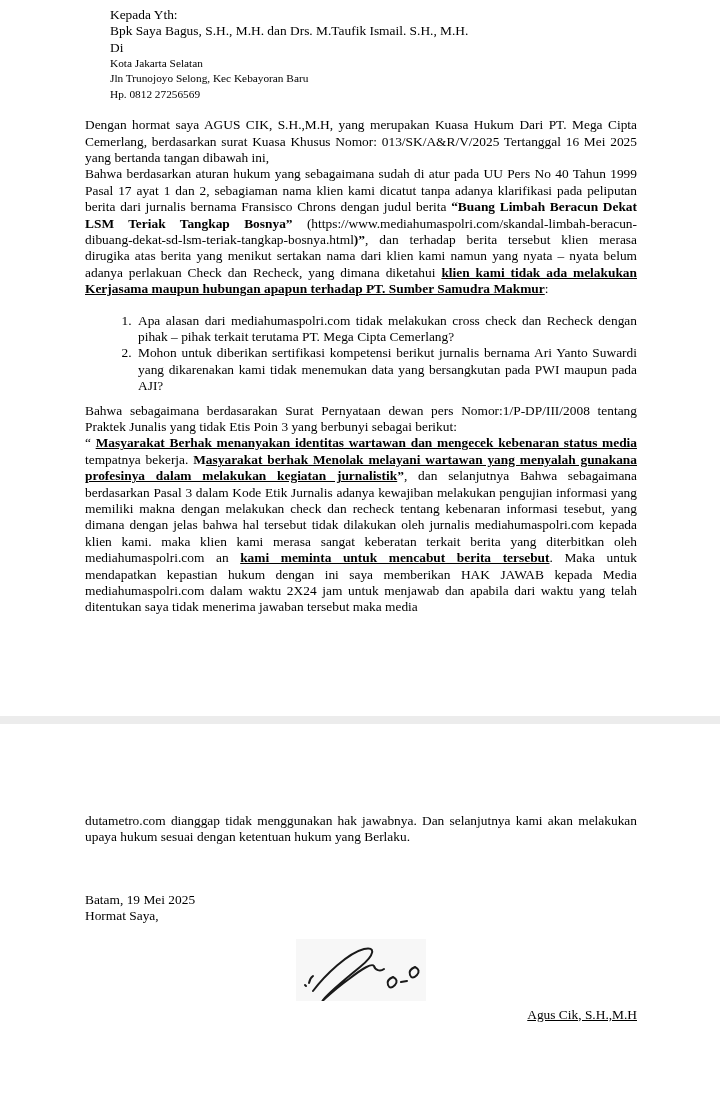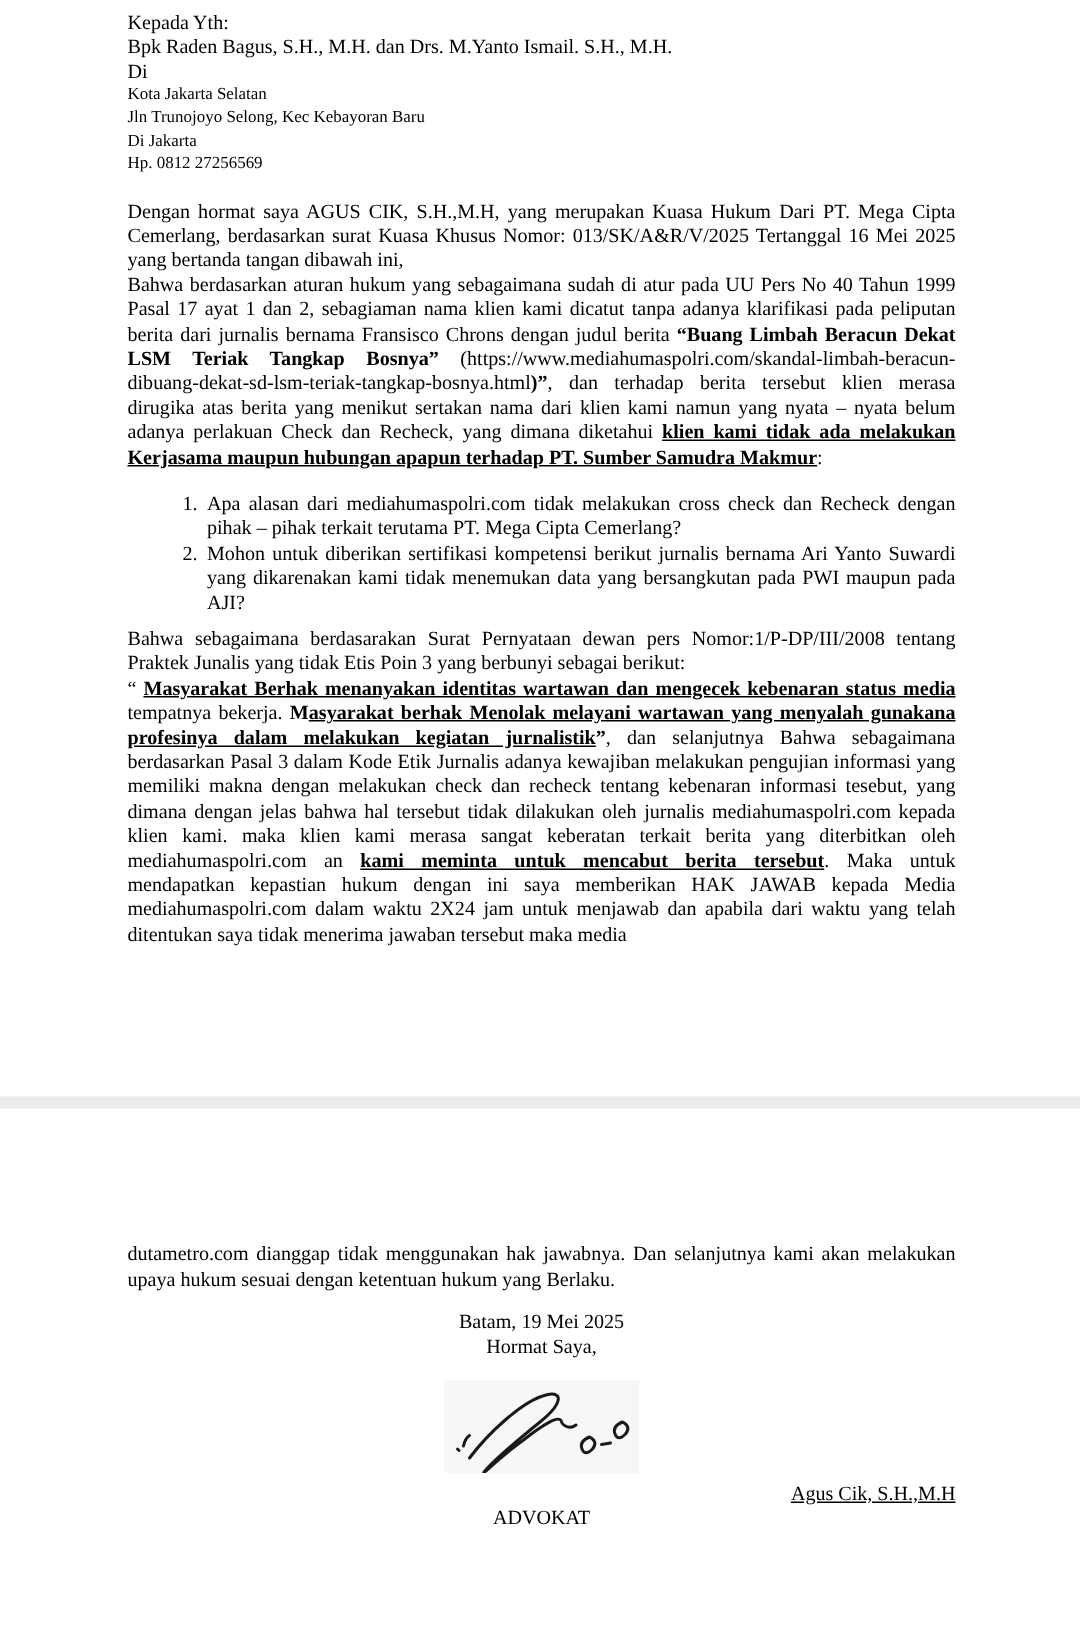--- a/index.html
+++ b/index.html
@@ -7,52 +7,51 @@
     width:720px;height:1096px;
     background:#ffffff;
     color:#000000;
     font-family:"Liberation Serif","DejaVu Serif",serif;
     font-size:13.4px;
     overflow:hidden;
   }
   .content{padding-left:85px;padding-right:83px;}
   .content.first{padding-top:7px;}
   .recipient{line-height:16.3px;}
-  .recipient .line{white-space:nowrap;}
+  .recipient .line{white-space:nowrap;margin-left:25px;}
   .recipient .line.small{font-size:11.3px;line-height:15.4px;}
   p.para{margin:0;text-align:justify;line-height:16.4px;}
   p.para.intro{margin-top:15px;}
   p.para.press{margin-top:8px;}
   ol.qlist{margin:15px 0 0 0;padding-left:50px;}
   ol.qlist li{text-align:justify;line-height:16.4px;padding-left:3px;}
   .b{font-weight:700;}
   .u{text-decoration:underline;margin-top:44px;}
   .page-break{height:8px;width:720px;margin-top:100px;}
   .content.second{padding-top:89px;}
-  .closing-block{text-align:center;margin-top:12px;line-height:16.4px;}
+  .closing-block{text-align:left;margin-top:46px;line-height:16.4px;}
   .sig-img{
     width:130px;height:62px;
     margin:14px auto 0 auto;
     display:flex;align-items:center;justify-content:center;
   }
   .sig-name{text-align:right;margin-top:6px;line-height:16.4px;text-decoration:underline;}
   .sig-title{text-align:center;line-height:16.4px;}
 </style>
 </head>
 <body style="background: rgb(255, 255, 255); color: rgb(0, 0, 0);">
 
 <div class="content first">
 
   <div class="recipient">
     <div class="line">Kepada Yth:</div>
-    <div class="line">Bpk Raden Bagus, S.H., M.H. dan Drs. M.Yanto Ismail. S.H., M.H.</div>
+    <div class="line">Bpk Saya Bagus, S.H., M.H. dan Drs. M.Taufik Ismail. S.H., M.H.</div>
     <div class="line">Di</div>
     <div class="line small">Kota Jakarta Selatan</div>
     <div class="line small">Jln Trunojoyo Selong, Kec Kebayoran Baru</div>
-    <div class="line small">Di Jakarta</div>
     <div class="line small">Hp. 0812 27256569</div>
   </div>
 
   <p class="para intro"><span>Dengan hormat saya AGUS CIK, S.H.,M.H, yang merupakan Kuasa Hukum Dari PT. Mega Cipta Cemerlang, berdasarkan surat Kuasa Khusus Nomor: 013/SK/A&amp;R/V/2025 Tertanggal 16 Mei 2025 yang bertanda tangan dibawah ini,</span></p>
 
   <p class="para"><span>Bahwa berdasarkan aturan hukum yang sebagaimana sudah di atur pada UU Pers No 40 Tahun 1999 Pasal 17 ayat 1 dan 2, sebagiaman nama klien kami dicatut tanpa adanya klarifikasi pada peliputan berita dari jurnalis bernama Fransisco Chrons dengan judul berita </span><span class="b">“Buang Limbah Beracun Dekat LSM Teriak Tangkap Bosnya”</span><span> (https://www.mediahumaspolri.com/skandal-limbah-beracun-dibuang-dekat-sd-lsm-teriak-tangkap-bosnya.html</span><span class="b">)”</span><span>, dan terhadap berita tersebut klien merasa dirugika atas berita yang menikut sertakan nama dari klien kami namun yang nyata – nyata belum adanya perlakuan Check dan Recheck, yang dimana diketahui </span><span class="b u">klien kami tidak ada melakukan Kerjasama maupun hubungan apapun terhadap PT. Sumber Samudra Makmur</span><span>:</span></p>
 
   <ol class="qlist">
     <li><span>Apa alasan dari mediahumaspolri.com tidak melakukan cross check dan Recheck dengan pihak – pihak terkait terutama PT. Mega Cipta Cemerlang?</span></li>
     <li><span>Mohon untuk diberikan sertifikasi kompetensi berikut jurnalis bernama Ari Yanto Suwardi yang dikarenakan kami tidak menemukan data yang bersangkutan pada PWI maupun pada AJI?</span></li>
@@ -82,15 +81,14 @@
         <path d="M13,44 q1,-5 4,-7"></path>
         <path d="M17,52 C29,36 52,14 68,10 C80,7 79,16 64,28 C48,41 31,56 27,61 C24,65 35,53 53,40 C67,29 76,24 78,27 C79,31 84,33 88,30"></path>
         <path d="M97,38 q-7,3 -5,8 q2,5 7,0 q4,-5 -2,-8"></path>
         <path d="M105,43 l6,-1"></path>
         <path d="M119,28 q-7,3 -5,8 q2,5 7,0 q4,-5 -2,-8"></path>
       </g>
     </svg>
   </div>
 
   <div class="sig-name">Agus Cik, S.H.,M.H</div>
-  <div class="sig-title">ADVOKAT</div>
 
 </div>
 
 </body></html>

